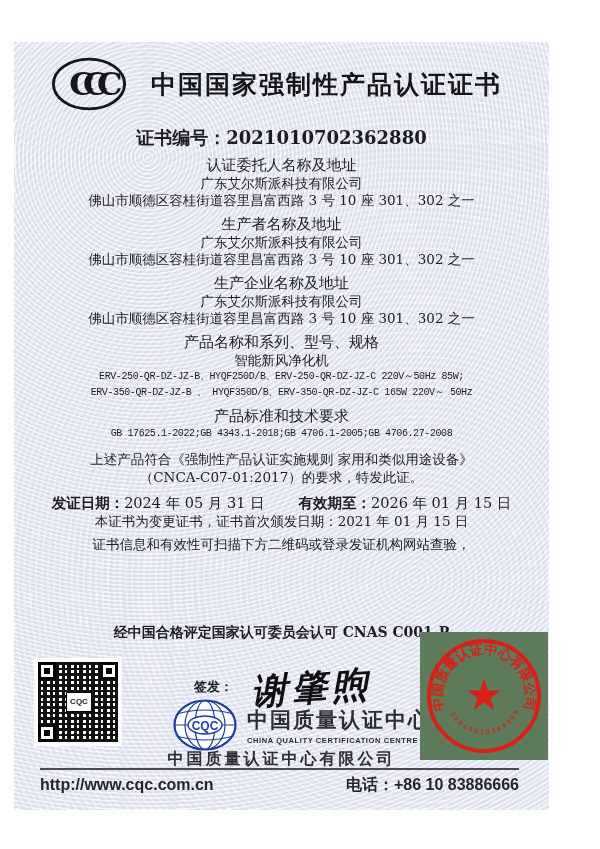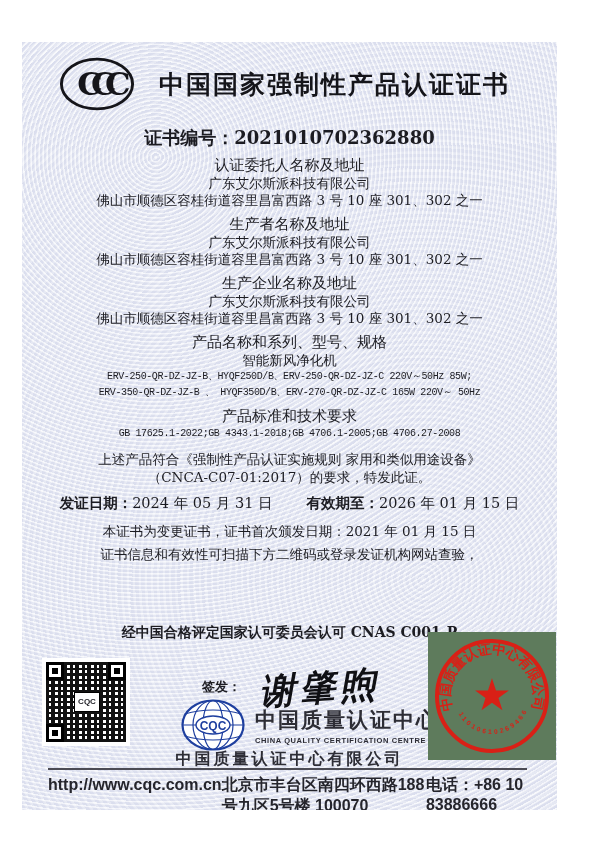--- a/index.html
+++ b/index.html
@@ -1,40 +1,40 @@
 <!DOCTYPE html>
 <html><head>
 <meta charset="utf-8">
 <style>
   html,body{margin:0;padding:0;}
   body{
     width:600px;height:849px;background:#ffffff;position:relative;
     font-family:"DejaVu Serif", serif;color:#1c1c22;
   }
   .paper{
-    position:absolute;left:22px;top:42px;width:535px;height:768px;
+    position:absolute;left:14px;top:42px;width:535px;height:768px;
     background-color:#eaecf6;
     background-image:
       repeating-radial-gradient(circle at 25% 15%, rgba(255,255,255,.55) 0 1px, rgba(190,196,222,.22) 2px 4px),
       repeating-radial-gradient(circle at 75% 70%, rgba(255,255,255,.35) 0 2px, rgba(199,204,228,.20) 3px 6px);
     overflow:hidden;
   }
   .header{display:flex;align-items:center;padding:14px 24px 0 36px;}
   .ccc-logo{width:78px;height:56px;flex:none;}
   .page-title{flex:1;text-align:center;font-size:25px;font-weight:bold;letter-spacing:2px;color:#15151a;}
   .cert-no{ text-align:center;font-weight:bold;font-size:18px;margin-top:14px;}
   .sec{margin-top:6px;text-align:center;}
   .sec-h{font-weight:normal;font-size:15px;line-height:19px;}
   .ln{font-size:13.5px;line-height:17px;}
   .mono{font-family:"Liberation Mono", monospace;font-size:10px;line-height:16px;letter-spacing:-0.4px;white-space:nowrap;}
   .statement{margin-top:8px;text-align:center;font-size:13.5px;line-height:18px;}
   .dates{margin-top:8px;text-align:center;font-size:14.5px;}
   .dates b{font-weight:bold;}
   .gap-l{display:inline-block;width:34px;}
-  .note{margin-top:10px;text-align:center;font-size:13.5px;line-height:17px;}
+  .note{margin-top:0;text-align:center;font-size:13.5px;line-height:17px;}
   .verify{margin-top:5px;text-align:center;font-size:13.5px;line-height:18px;}
 
   .cnas{position:absolute;left:0;top:582px;width:100%;text-align:center;font-size:14px;font-weight:bold;}
   .qr{
     position:absolute;left:20px;top:616px;width:88px;height:88px;background:#fff;
     box-sizing:border-box;border:4px solid #fff;
   }
   .qr-inner{
     position:relative;width:100%;height:100%;
     background-image:
@@ -102,21 +102,21 @@
   <div class="sec">
     <div class="sec-h">生产企业名称及地址</div>
     <div class="ln">广东艾尔斯派科技有限公司</div>
     <div class="ln">佛山市顺德区容桂街道容里昌富西路 3 号 10 座 301、302 之一</div>
   </div>
 
   <div class="sec">
     <div class="sec-h">产品名称和系列、型号、规格</div>
     <div class="ln">智能新风净化机</div>
     <div class="mono">ERV-250-QR-DZ-JZ-B、HYQF250D/B、ERV-250-QR-DZ-JZ-C 220V～50Hz 85W;</div>
-    <div class="mono">ERV-350-QR-DZ-JZ-B 、 HYQF350D/B、ERV-270-QR-DZ-JZ-C 165W 220V～ 50Hz</div>
+    <div class="mono">ERV-350-QR-DZ-JZ-B 、 HYQF350D/B、ERV-350-QR-DZ-JZ-C 165W 220V～ 50Hz</div>
   </div>
 
   <div class="sec">
     <div class="sec-h">产品标准和技术要求</div>
     <div class="mono">GB 17625.1-2022;GB 4343.1-2018;GB 4706.1-2005;GB 4706.27-2008</div>
   </div>
 
   <div class="statement">
     <div>上述产品符合《强制性产品认证实施规则 家用和类似用途设备》</div>
     <div>（CNCA-C07-01:2017）的要求，特发此证。</div>
@@ -180,17 +180,16 @@
       <text x="64" y="78" text-anchor="middle" font-size="44" fill="#d92016">★</text>
       <text font-size="6.5" font-weight="bold" fill="#d92016" font-family="Liberation Sans, sans-serif">
         <textPath href="#sealBottom" startOffset="2" textLength="84">11010610269466</textPath>
       </text>
     </svg>
   </div>
 
   <div class="rule"></div>
   <div class="footer">
     <span>http://www.cqc.com.cn</span>
-    <span>北京市丰台区南四环西路188号九区5号楼 100070</span>
     <span>电话：+86 10 83886666</span>
   </div>
 
 </div>
 
 </body></html>

